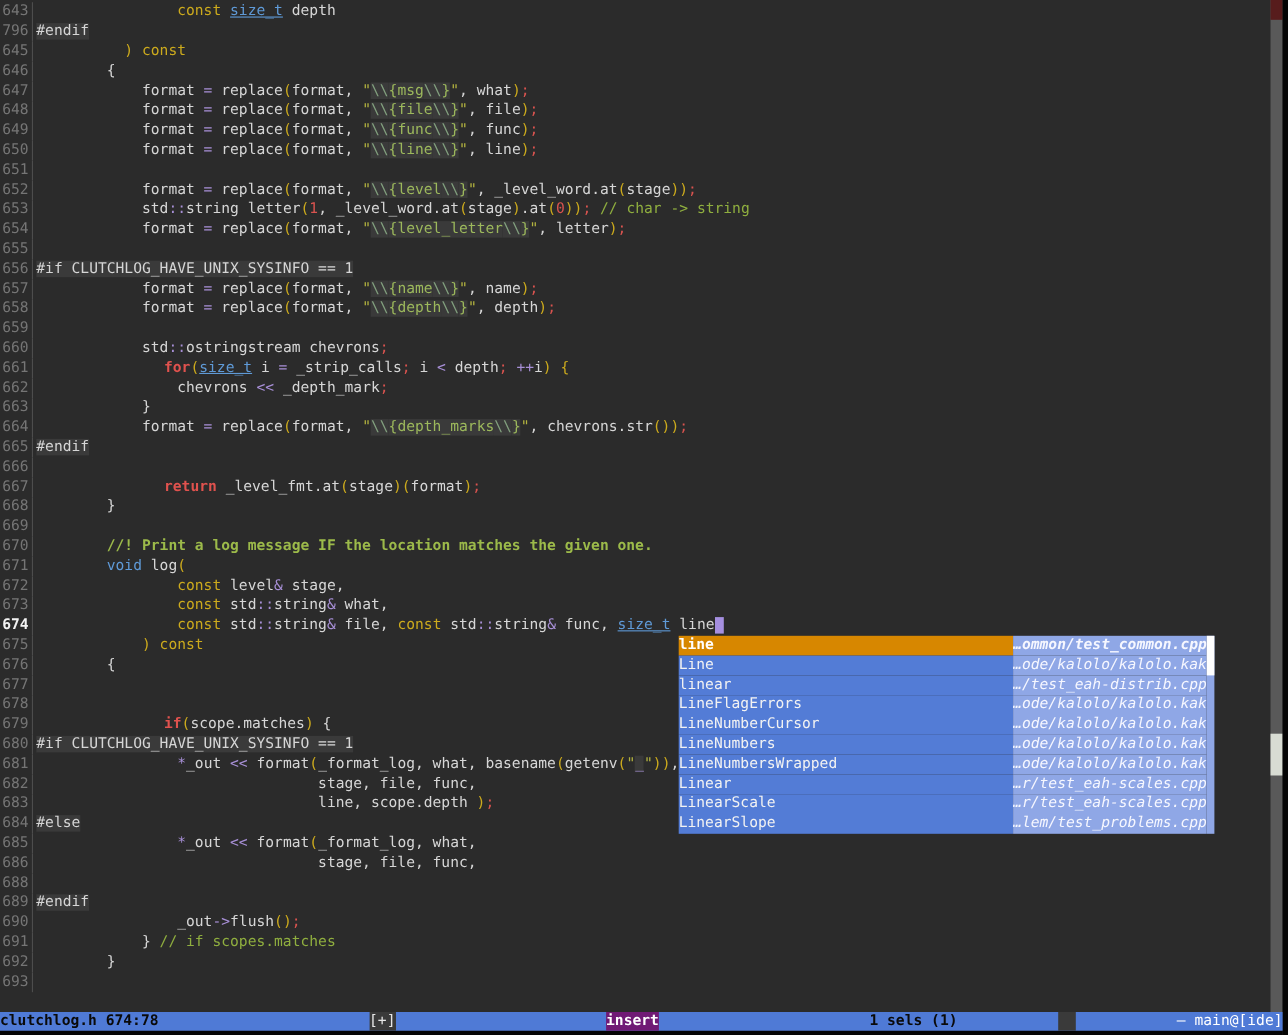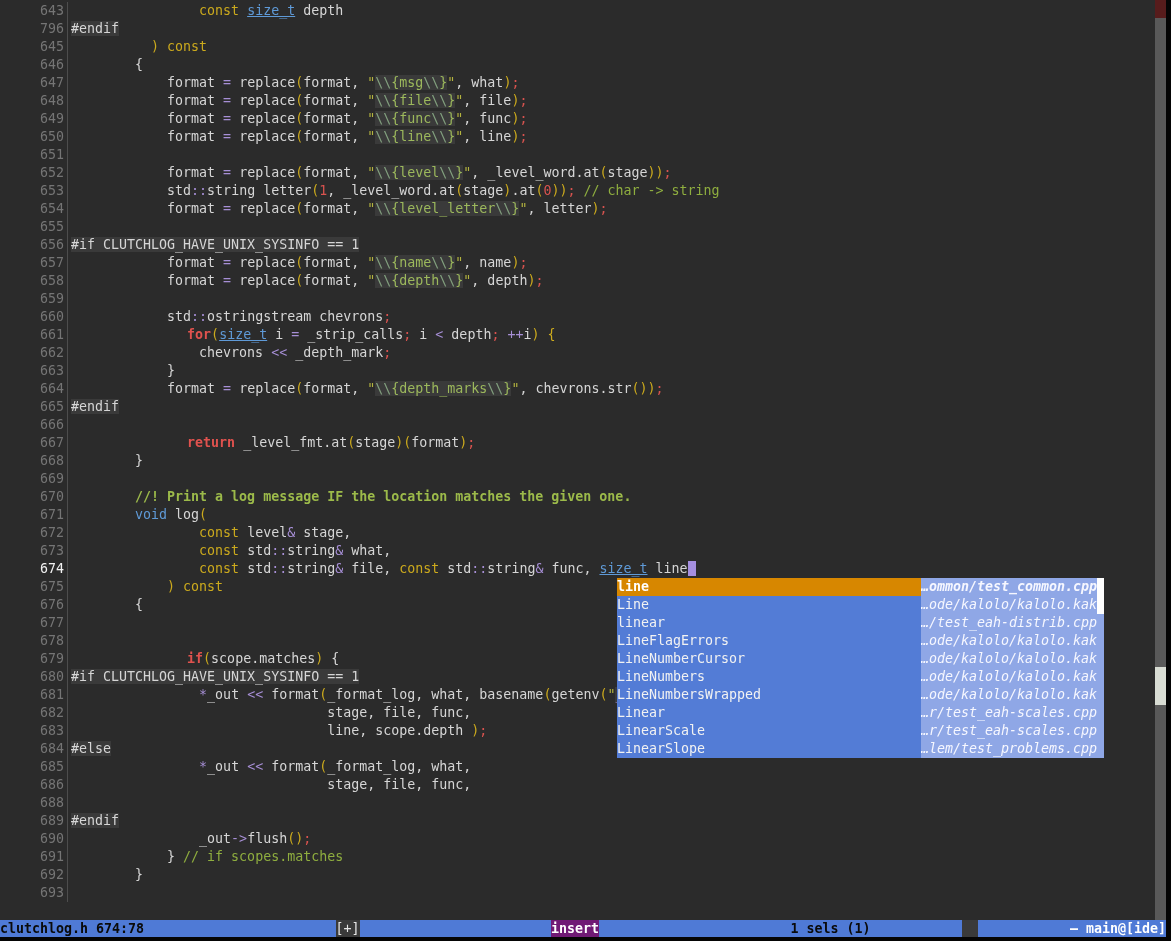--- a/index.html
+++ b/index.html
@@ -2,22 +2,22 @@
 <html><head>
 <meta charset="utf-8">
 <style>
   html,body{margin:0;padding:0;background:#000;}
   #screen{position:relative;width:1171px;height:941px;background:#2b2b2b;overflow:hidden;
           font-family:"DejaVu Sans Mono",monospace;font-size:13.3px;line-height:18px;}
   
   #code-area{position:absolute;left:0;top:2px;width:1155px;}
   .row{display:flex;height:18px;}
   .gutter{flex:0 0 26px;width:26px;text-align:right;padding-right:3px;border-right:1px solid #4d4d4d;
-          color:#757575;padding-left:38px;}
-  .gutter.cur{color:#f2f2f2;font-weight:normal;}
+          color:#757575;}
+  .gutter.cur{color:#f2f2f2;font-weight:bold;}
   .code{white-space:pre;padding-left:3px;}
   .tok-p{color:#d6d6d6;}
   .tok-y{color:#ccaa1d;}
   .tok-kw{color:#e0524e;font-weight:bold;margin-left:20px;}
   .tok-sc{color:#d9534f;}
   .tok-num{color:#d9534f;}
   .tok-op{color:#a78fd6;}
   .tok-ty{color:#5f9ad7;}
   .tok-tyu{color:#5f9ad7;text-decoration:underline;}
   .tok-sq{color:#b3b33f;}
@@ -42,21 +42,21 @@
   #scrollback-marker{position:absolute;left:0;top:0;width:11px;height:18px;background:#571c1c;}
   #term-scrollbar-thumb{position:absolute;left:0;top:667px;width:11px;height:38px;background:#d8dcd3;}
   #right-edge{position:absolute;left:1166px;top:0;width:5px;height:941px;background:#050505;}
   #bottom-edge{position:absolute;left:0;top:937px;width:1166px;height:4px;background:#050505;}
   
   #status-bar{position:absolute;left:0;top:920px;width:1166px;height:17px;background:#4f7ad6;
               display:flex;align-items:center;justify-content:space-between;}
   .st-dark{background:#3a3a3a;color:#e6e6e6;}
   .st-black{color:#0a0a0a;font-weight:bold;}
   .st-mode{background:#701a75;color:#ffffff;font-weight:bold;}
-  .st-white{color:#ffffff;font-weight:bold;}
+  .st-white{color:#ffffff;font-weight:normal;}
   .st-gap{width:16px;height:17px;background:#3a3a3a;}
   #status-bar span{display:inline-block;height:17px;}
   .st-sp{width:8px;}
 </style>
 </head>
 <body>
 
 <div id="screen">
   <div id="code-area">
       <div class="row">

